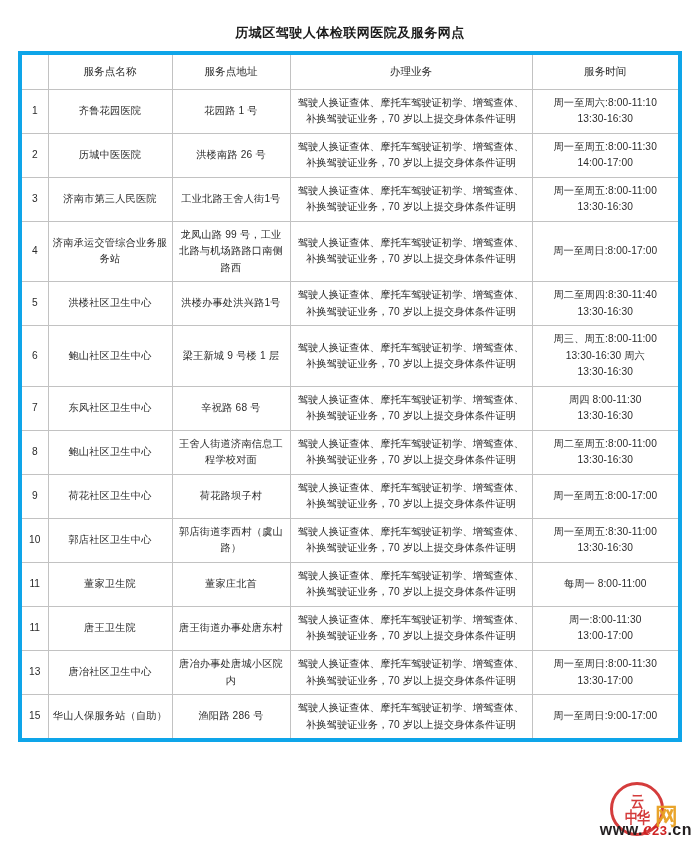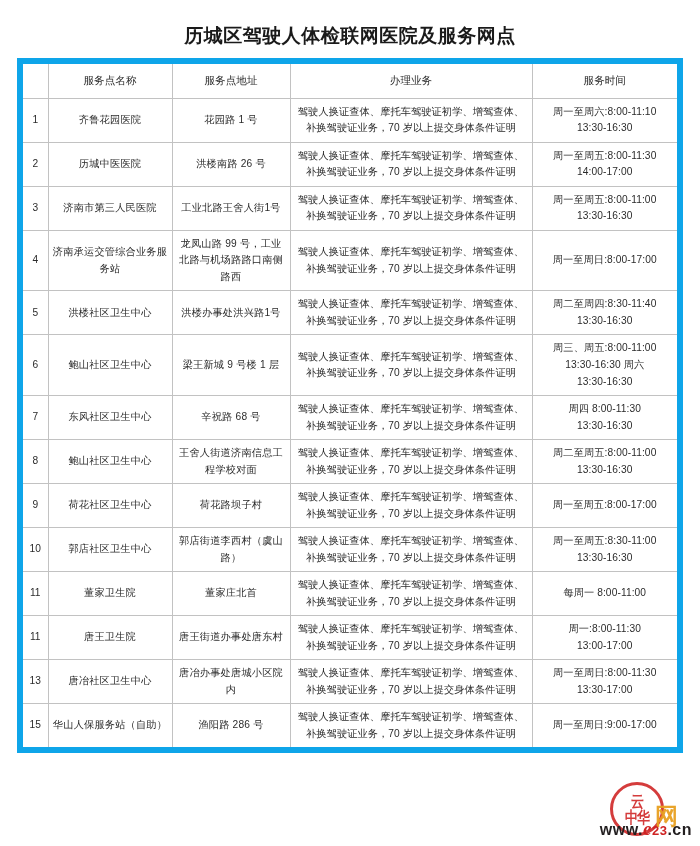--- a/index.html
+++ b/index.html
@@ -18,33 +18,33 @@
   .page {
     position: relative;
     width: 700px;
     height: 846px;
     box-sizing: border-box;
   }
   .doc-title {
     text-align: center;
     font-family: "Liberation Sans", "DejaVu Sans", sans-serif;
     font-weight: bold;
-    font-size: 19px;
+    font-size: 13px;
     letter-spacing: 0.5px;
     color: #1a1a1a;
     padding-top: 25px;
     padding-bottom: 10px;
     line-height: 1.2;
   }
   table.grid {
     border-collapse: collapse;
     width: 660px;
     margin: 0 auto;
     table-layout: fixed;
-    border: 6px solid #0ea5e9;
+    border: 4px solid #0ea5e9;
   }
   table.grid th,
   table.grid td {
     border: 1px solid #c2c2c2;
     text-align: center;
     vertical-align: middle;
     font-size: 10.2px;
     line-height: 1.62;
     color: #2b2b2b;
     padding: 5px 3px;

